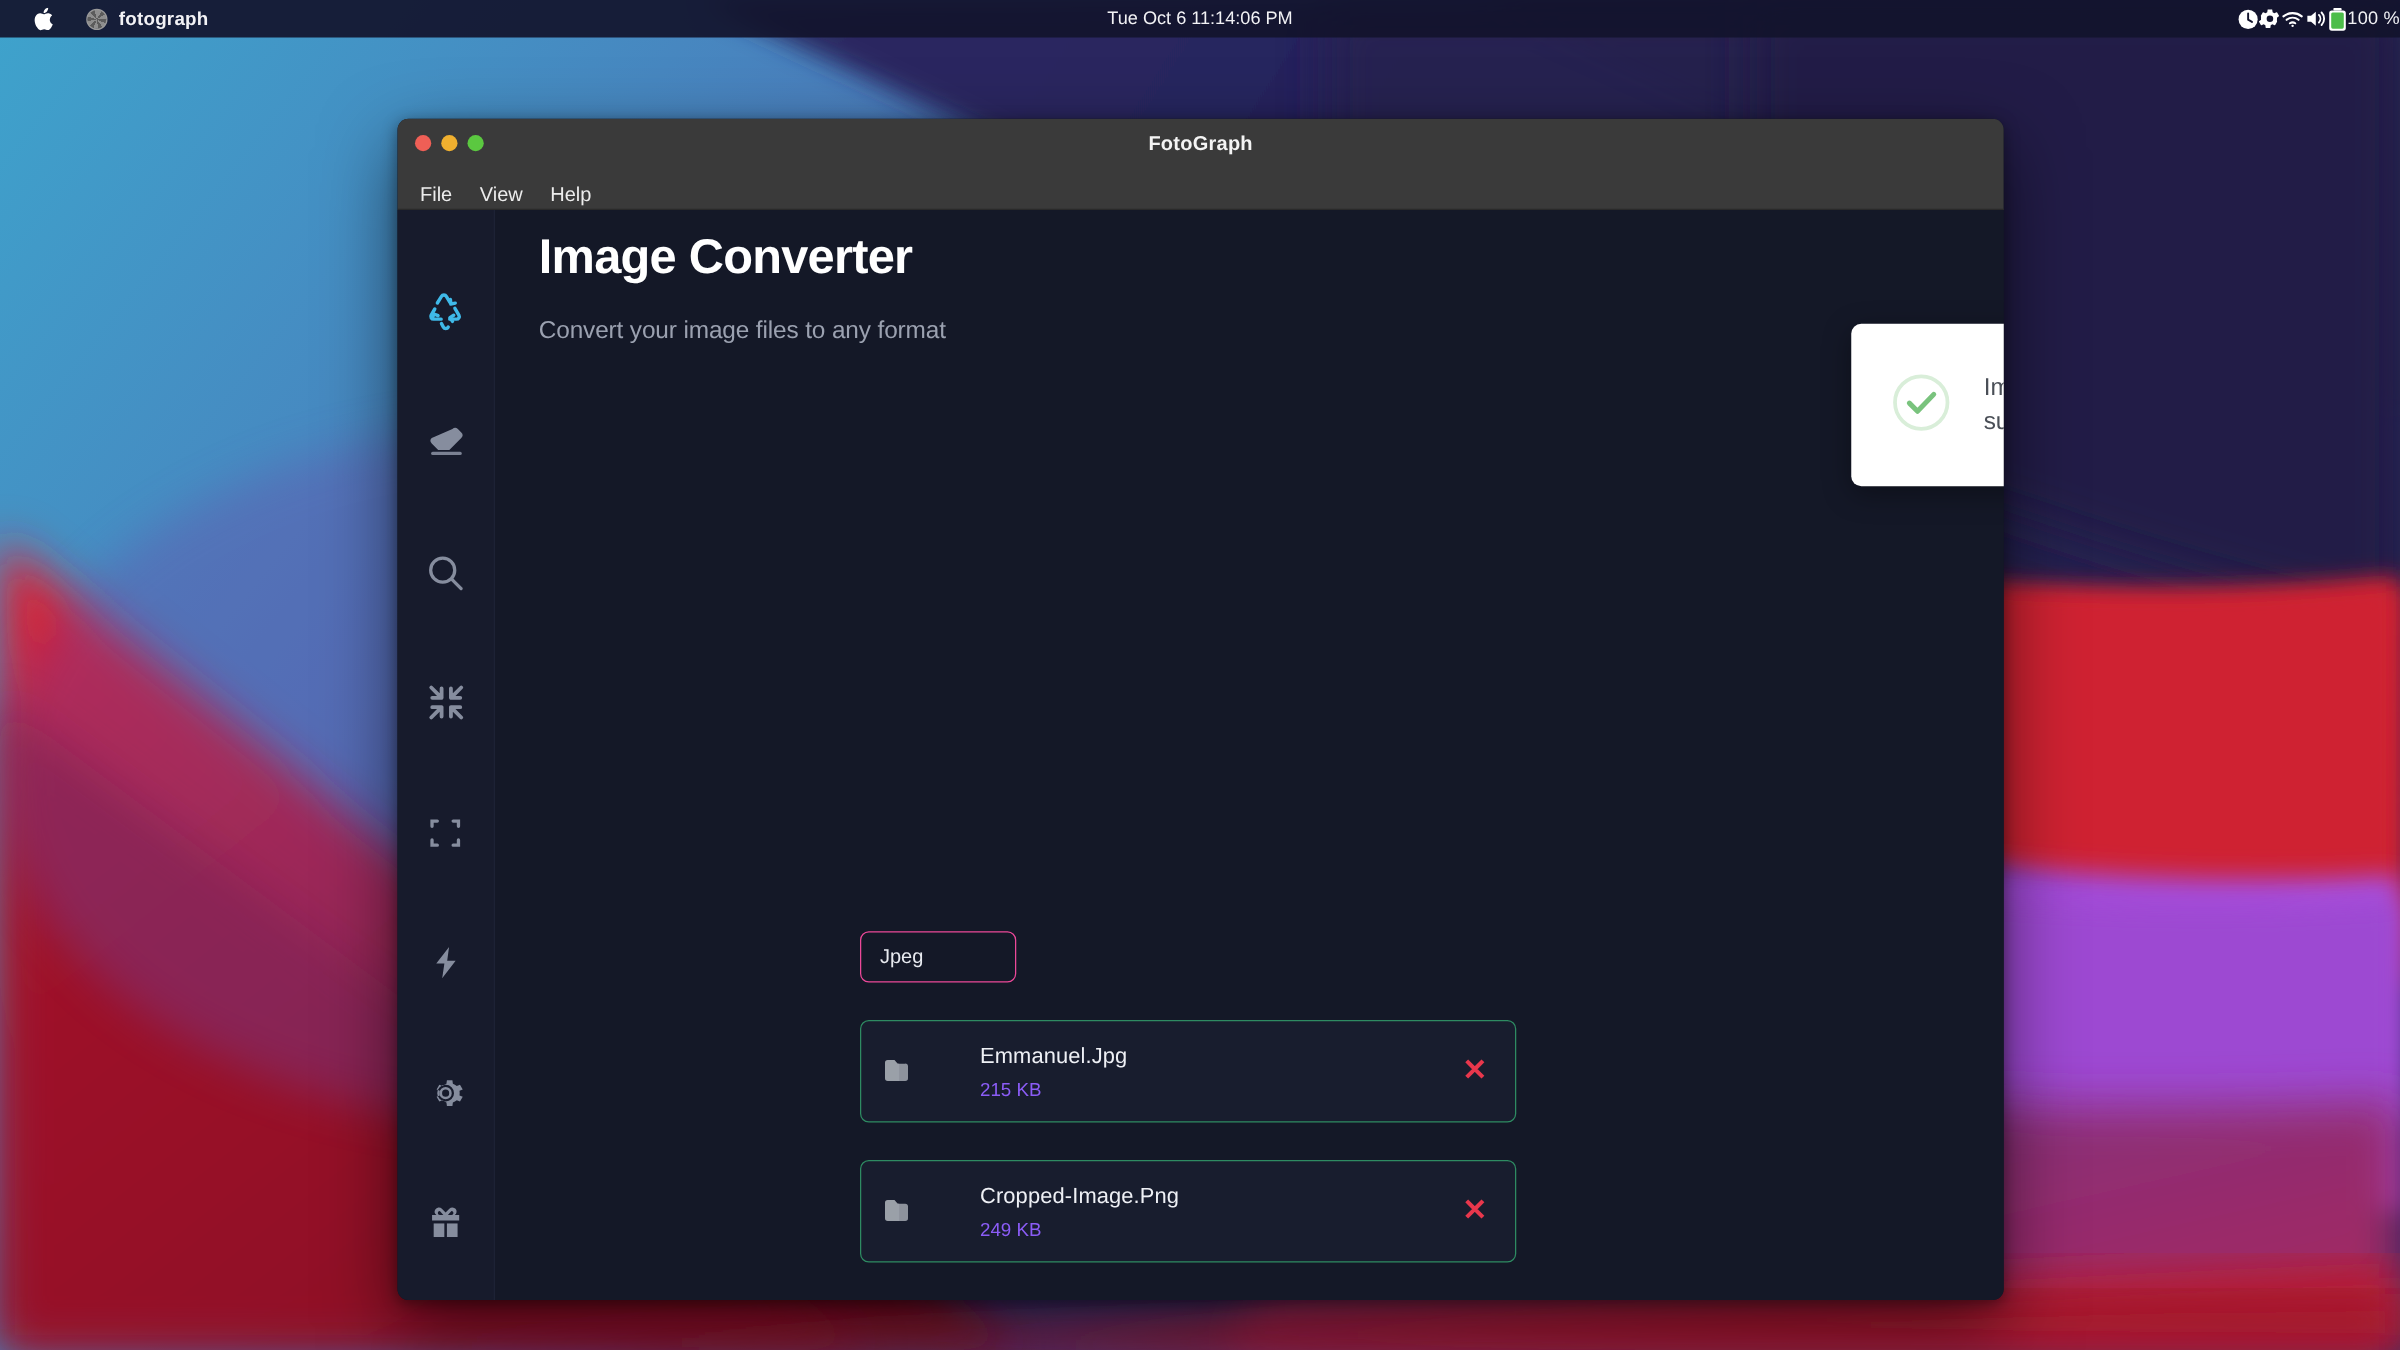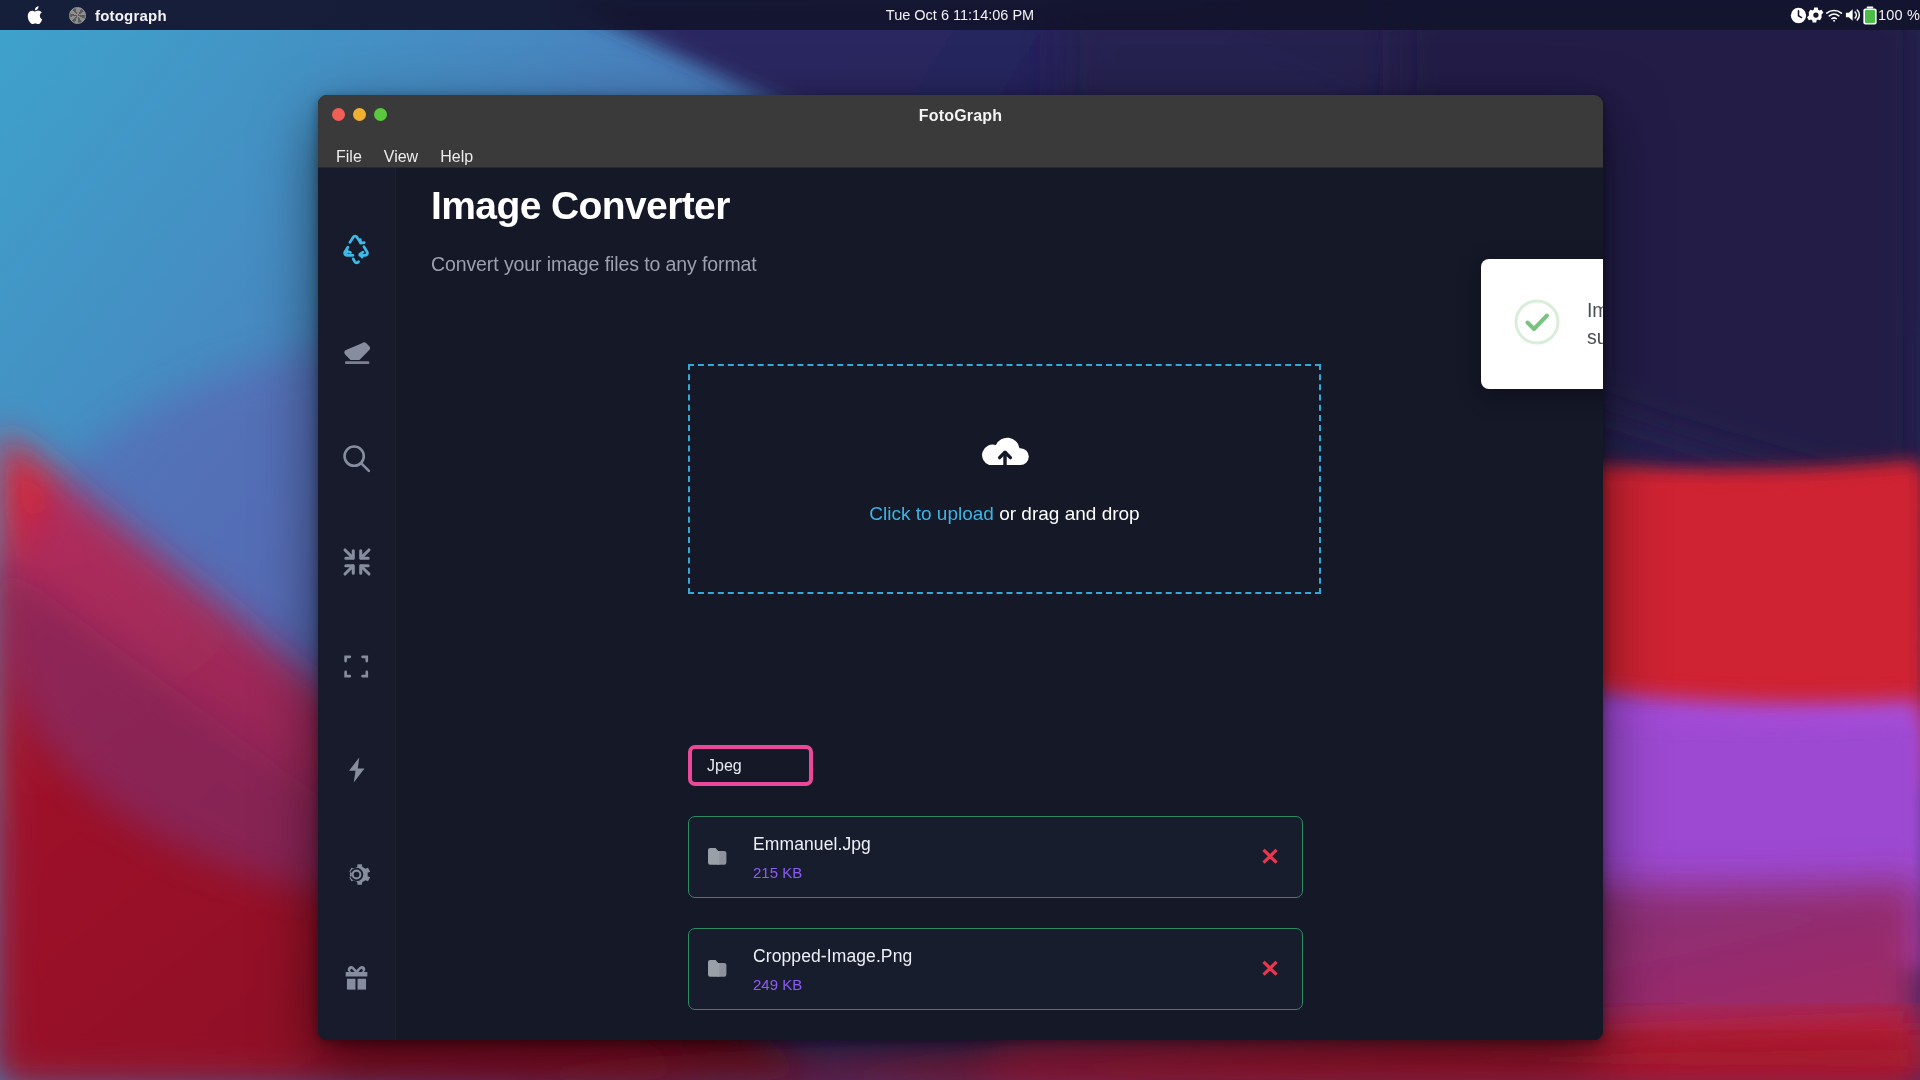--- a/index.html
+++ b/index.html
@@ -128,34 +128,35 @@
     display: flex; flex-direction: column;
     align-items: center; justify-content: center;
     gap: 26px;
   }
   #dz-text { font-size: 19px; color: #ffffff; }
   #dz-link { color: #3fb3e3; }
 
   #format-select {
     position: absolute; left: 292px; top: 577px;
     width: 125px; height: 41px;
-    border: 4px solid #ec4899; border-radius: 7px;
+    border: 1px solid #ec4899; border-radius: 7px;
     background: #141827;
     color: #e8eaf0; font-size: 16px;
     display: flex; align-items: center;
     padding-left: 15px;
   }
 
   .file-card {
     position: absolute; left: 292px;
-    width: 615px; height: 82px;
+    width: 525px; height: 82px;
     border: 1px solid #2e8b62; border-radius: 7px;
     background: #181d2e;
     display: flex; align-items: center;
     padding: 0 22px 0 18px;
+    gap: 31px;
   }
   #file-card-0 { top: 648px; }
   #file-card-1 { top: 760px; }
   .fc-icon { width: 34px; flex: none; display:flex; align-items:center; }
   .fc-meta { margin-left: 12px; flex: 1; }
   .fc-name { color: #eef0f5; font-size: 17.5px; letter-spacing: 0.1px; }
   .fc-size { color: #8b5cf6; font-size: 15px; margin-top: 9px; }
   .fc-remove {
     color: #e8374c; font-size: 24px; font-weight: bold;
     line-height: 1; user-select: none;
@@ -411,32 +412,20 @@
         </span>
       </div>
 
     </div>
 
     <div id="main">
 
       <div id="page-title">Image Converter</div>
       <div id="page-sub">Convert your image files to any format</div>
 
-      <div id="dropzone">
-        <span>
-          <svg width="52" height="40" viewBox="0 0 52 40" fill="#ffffff">
-            <path d="M40.5 15.2a12.4 12.4 0 0 0-23.6-3.1A9.8 9.8 0 0 0 10.2 32h31a8.4 8.4 0 0 0 .4-16.8z"></path>
-            <path d="M26 33.5V19.6" stroke="#141827" stroke-width="3.4" stroke-linecap="round"></path>
-            <path d="M20.6 24.6 26 19.2l5.4 5.4" stroke="#141827" stroke-width="3.4" fill="none" stroke-linecap="round" stroke-linejoin="round"></path>
-          </svg>
-        </span>
-        <div id="dz-text">
-          <span id="dz-link">Click to upload</span><span> or drag and drop</span>
-        </div>
-      </div>
 
       <div id="format-select">
         <span>Jpeg</span>
       </div>
 
       <div class="file-card" id="file-card-0">
         <span class="fc-icon">
           <svg width="25" height="21" viewBox="0 0 25 21" fill="#9aa0a8">
             <path d="M1 3.2A2.2 2.2 0 0 1 3.2 1h5.4l2.6 2.9h1.1v13.9H3.2A2.2 2.2 0 0 1 1 15.6z"></path>
             <path d="M10.6 3.9h6.6A2.2 2.2 0 0 1 19.4 6v9.6a2.2 2.2 0 0 1-2.2 2.2h-6.6z" opacity="0.9"></path>

